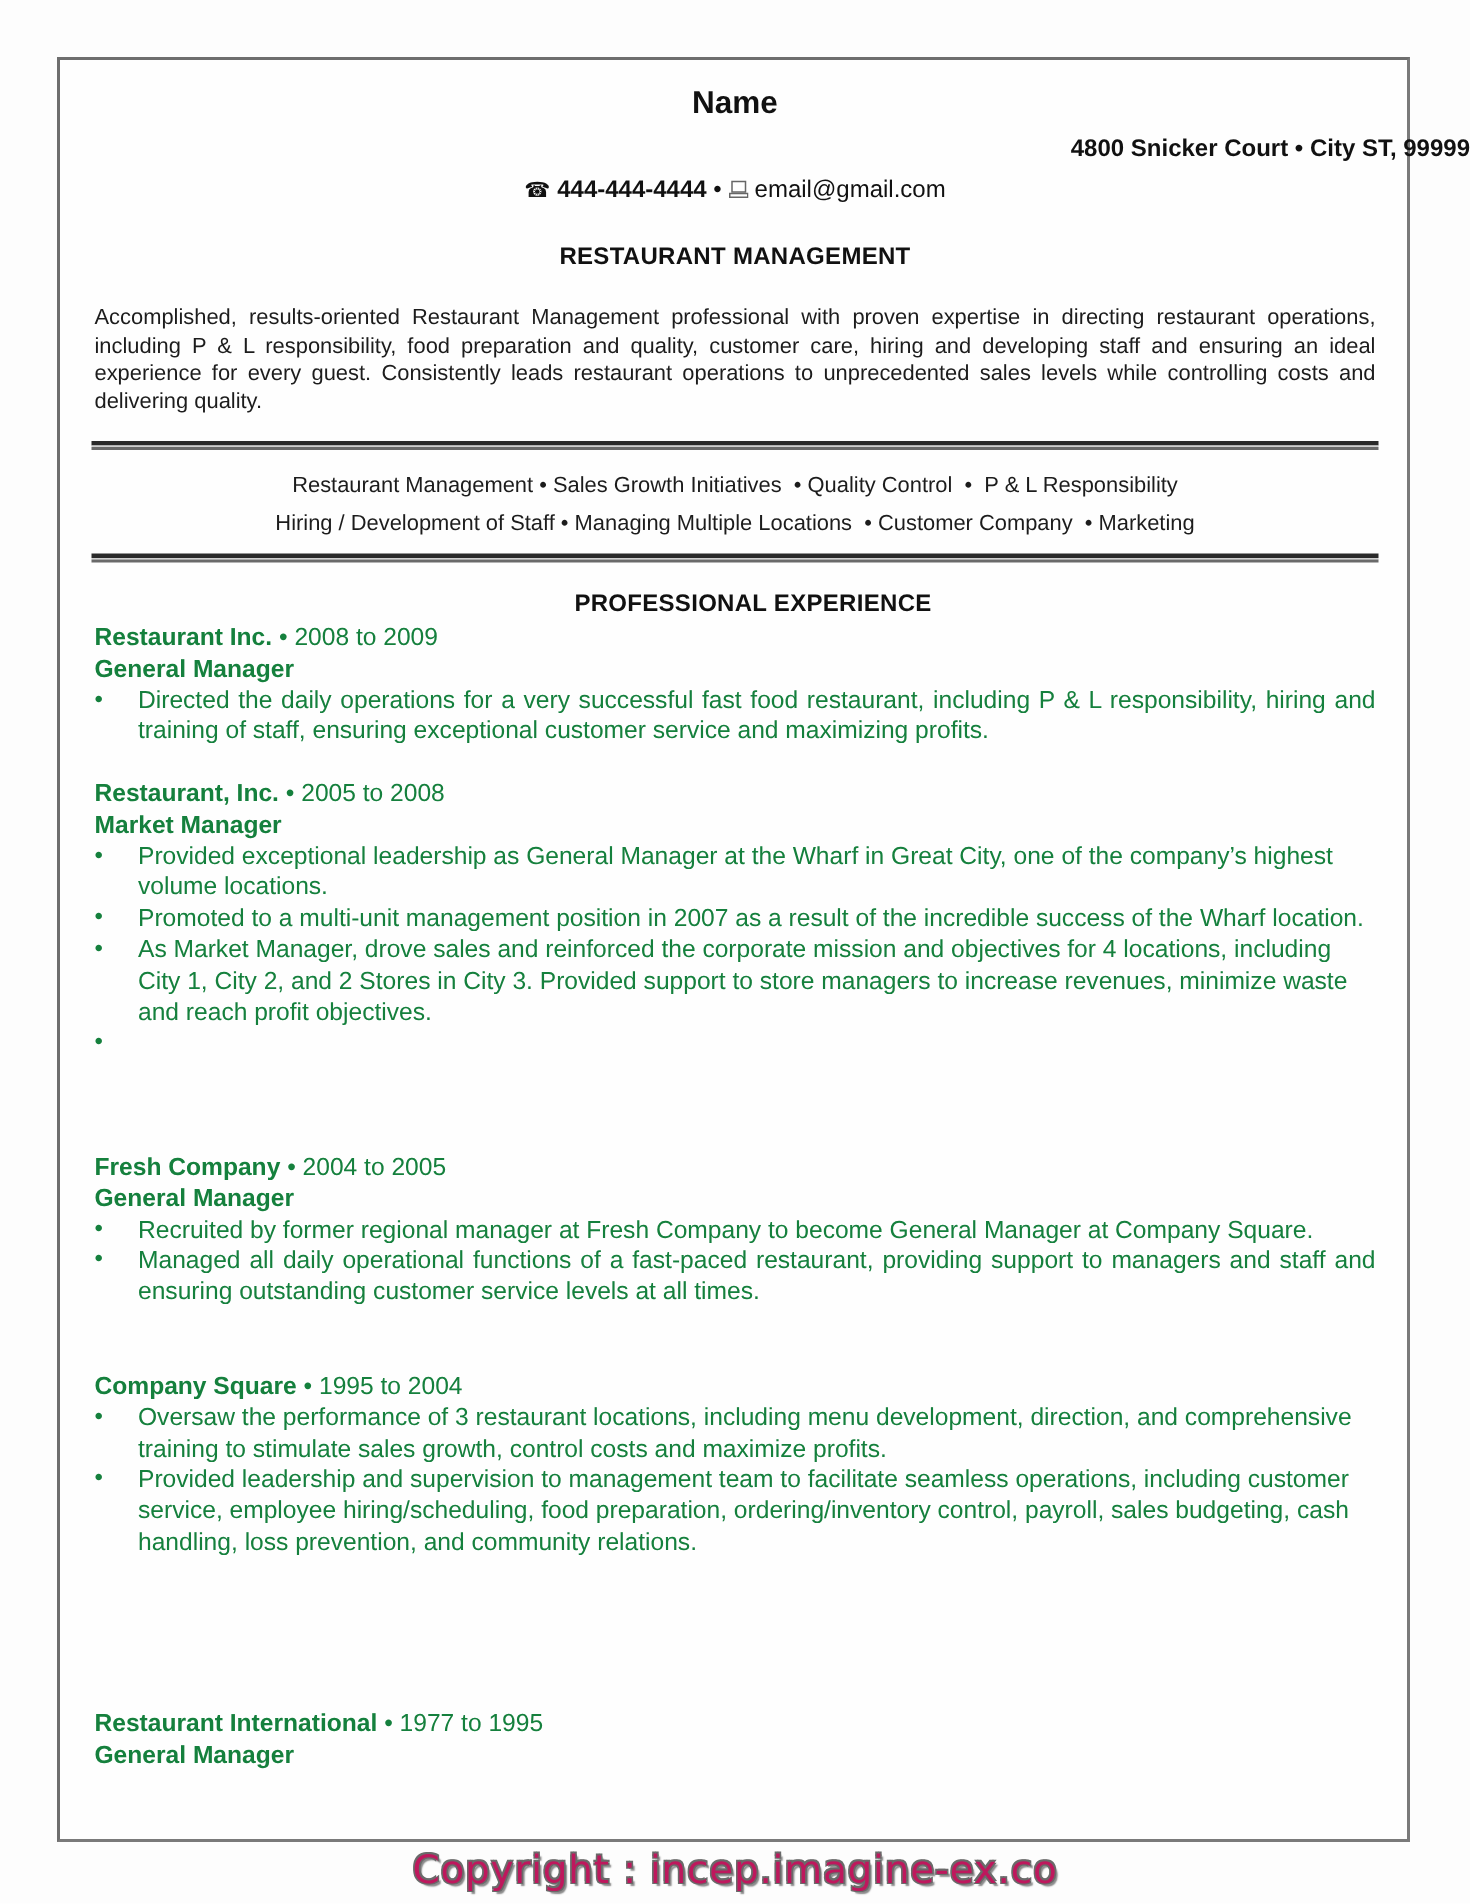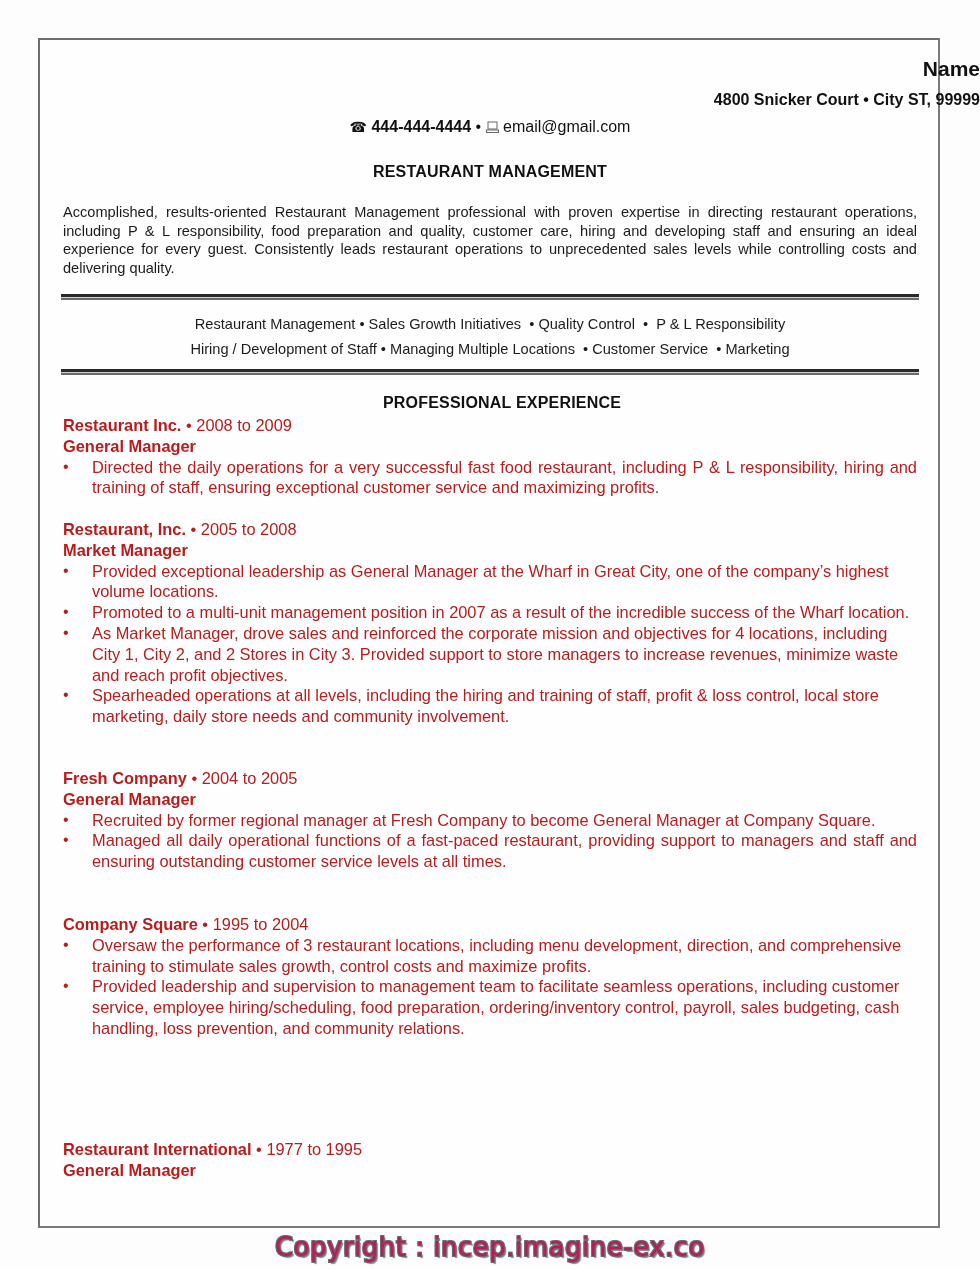--- a/index.html
+++ b/index.html
@@ -22,21 +22,21 @@
       width: 902px;
       height: 1190px;
       border: 2px solid #6e6e6e;
       border-right-color: #7a7a7a;
       border-bottom-color: #7a7a7a;
       box-sizing: border-box;
       background: #fefefe;
     }
     .name {
       position: absolute; left: 0; width: 980px; top: 57px;
-      font-size: 21px; font-weight: bold; text-align: right; color: #111;
+      font-size: 21px; font-weight: bold; text-align: center; color: #111;
     }
     .address {
       position: absolute; left: 0; width: 980px; top: 91px;
       font-size: 16px; font-weight: bold; text-align: right; color: #111;
     }
     .contact {
       position: absolute; left: 0; width: 980px; top: 118px;
       font-size: 16px; text-align: center; color: #111;
     }
     .contact .phone { font-weight: bold; margin-top: 16px; }
@@ -60,21 +60,21 @@
     .rule .gap { height: 1px; background: #cfcfcf; }
     .rule .thin { height: 2px; background: #6a6a6a; }
     .skills {
       position: absolute; left: 0; width: 980px; top: 312px;
       font-size: 14.6px; line-height: 25px; text-align: center;
       color: #1c1c1c;
     }
     .skills .row { white-space: pre; }
     .job {
       position: absolute; left: 63px; width: 854px;
-      font-size: 16.4px; line-height: 20.8px; color: #b91c1c;
+      font-size: 16.4px; line-height: 20.8px; color: #15803d;
     }
     .job .company { font-weight: bold; }
     .job .title { font-weight: bold; display: block; }
     .job ul {
       list-style: none; margin: 0; padding: 0;
     }
     .job li {
       position: relative; padding-left: 29px;
     }
     .job li .bullet {
@@ -123,21 +123,21 @@
 </div>
 
 <div class="rule" style="top:294px;">
   <div class="thick"></div>
     <div class="gap"></div>
     <div class="thin"></div>
 </div>
 
 <div class="skills">
   <div class="row">Restaurant Management • Sales Growth Initiatives  • Quality Control  •  P &amp; L Responsibility</div>
-  <div class="row">Hiring / Development of Staff • Managing Multiple Locations  • Customer Service  • Marketing</div>
+  <div class="row">Hiring / Development of Staff • Managing Multiple Locations  • Customer Company  • Marketing</div>
 </div>
 
 <div class="rule" style="top:369px;">
   <div class="thick"></div>
     <div class="gap"></div>
     <div class="thin"></div>
 </div>
 
 <div class="section-title" style="top:394px;padding-left:12px;">PROFESSIONAL EXPERIENCE</div>
 
@@ -149,21 +149,21 @@
   </ul>
 </div>
 
 <div class="job" style="top:519px;">
   <div><span class="company">Restaurant, Inc.</span><span> • 2005 to 2008</span></div>
   <span class="title">Market Manager</span>
   <ul>
     <li><span class="bullet">•</span><span>Provided exceptional leadership as General Manager at the Wharf in Great City, one of the company’s highest volume locations.</span></li>
     <li><span class="bullet">•</span><span>Promoted to a multi-unit management position in 2007 as a result of the incredible success of the Wharf location.</span></li>
     <li><span class="bullet">•</span><span>As Market Manager, drove sales and reinforced the corporate mission and objectives for 4 locations, including City 1, City 2, and 2 Stores in City 3. Provided support to store managers to increase revenues, minimize waste and reach profit objectives.</span></li>
-    <li><span class="bullet">•</span><span>Spearheaded operations at all levels, including the hiring and training of staff, profit &amp; loss control, local store marketing, daily store needs and community involvement.</span></li>
+    <li><span class="bullet">•</span></li>
   </ul>
 </div>
 
 <div class="job" style="top:768px;">
   <div><span class="company">Fresh Company</span><span> • 2004 to 2005</span></div>
   <span class="title">General Manager</span>
   <ul>
     <li class="justify"><span class="bullet">•</span><span>Recruited by former regional manager at Fresh Company to become General Manager at Company Square.</span></li>
     <li class="justify"><span class="bullet">•</span><span>Managed all daily operational functions of a fast-paced restaurant, providing support to managers and staff and ensuring outstanding customer service levels at all times.</span></li>
   </ul>

